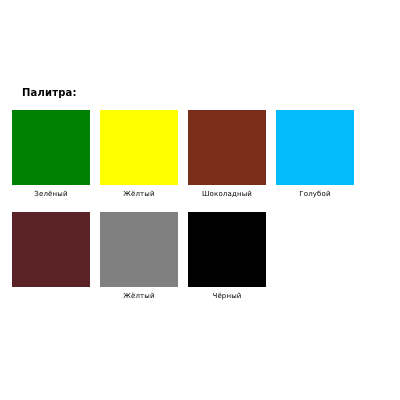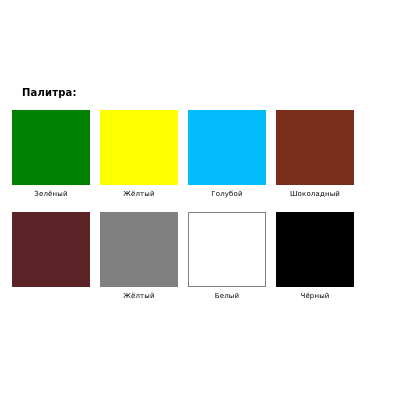--- a/index.html
+++ b/index.html
@@ -84,37 +84,33 @@
   <div id="swatch-grid">
       <div class="swatch-cell">
         <div class="swatch-chip" style="background-color: rgb(0, 128, 0);"></div>
         <span class="swatch-label">Зелёный</span>
       </div>
       <div class="swatch-cell">
         <div class="swatch-chip" style="background-color: rgb(255, 255, 0);"></div>
         <span class="swatch-label">Жёлтый</span>
       </div>
       <div class="swatch-cell">
+        <div class="swatch-chip" style="background-color: rgb(123, 45, 28);"></div>
+        <span class="swatch-label">Шоколадный</span>
+      </div>
+      <div class="swatch-cell">
         <div class="swatch-chip" style="background-color: rgb(2, 188, 251);"></div>
         <span class="swatch-label">Голубой</span>
-      </div>
-      <div class="swatch-cell">
-        <div class="swatch-chip" style="background-color: rgb(123, 45, 28);"></div>
-        <span class="swatch-label">Шоколадный</span>
       </div>
       <div class="swatch-cell">
         <div class="swatch-chip" style="background-color: rgb(92, 35, 39);"></div>
       </div>
       <div class="swatch-cell">
         <div class="swatch-chip" style="background-color: rgb(128, 128, 128);"></div>
         <span class="swatch-label">Жёлтый</span>
-      </div>
-      <div class="swatch-cell">
-        <div class="swatch-chip bordered" style="background-color: rgb(255, 255, 255);"></div>
-        <span class="swatch-label">Белый</span>
       </div>
       <div class="swatch-cell">
         <div class="swatch-chip" style="background-color: rgb(0, 0, 0);"></div>
         <span class="swatch-label">Чёрный</span>
       </div>
     </div>
 
 </div>
 
 </body></html>

